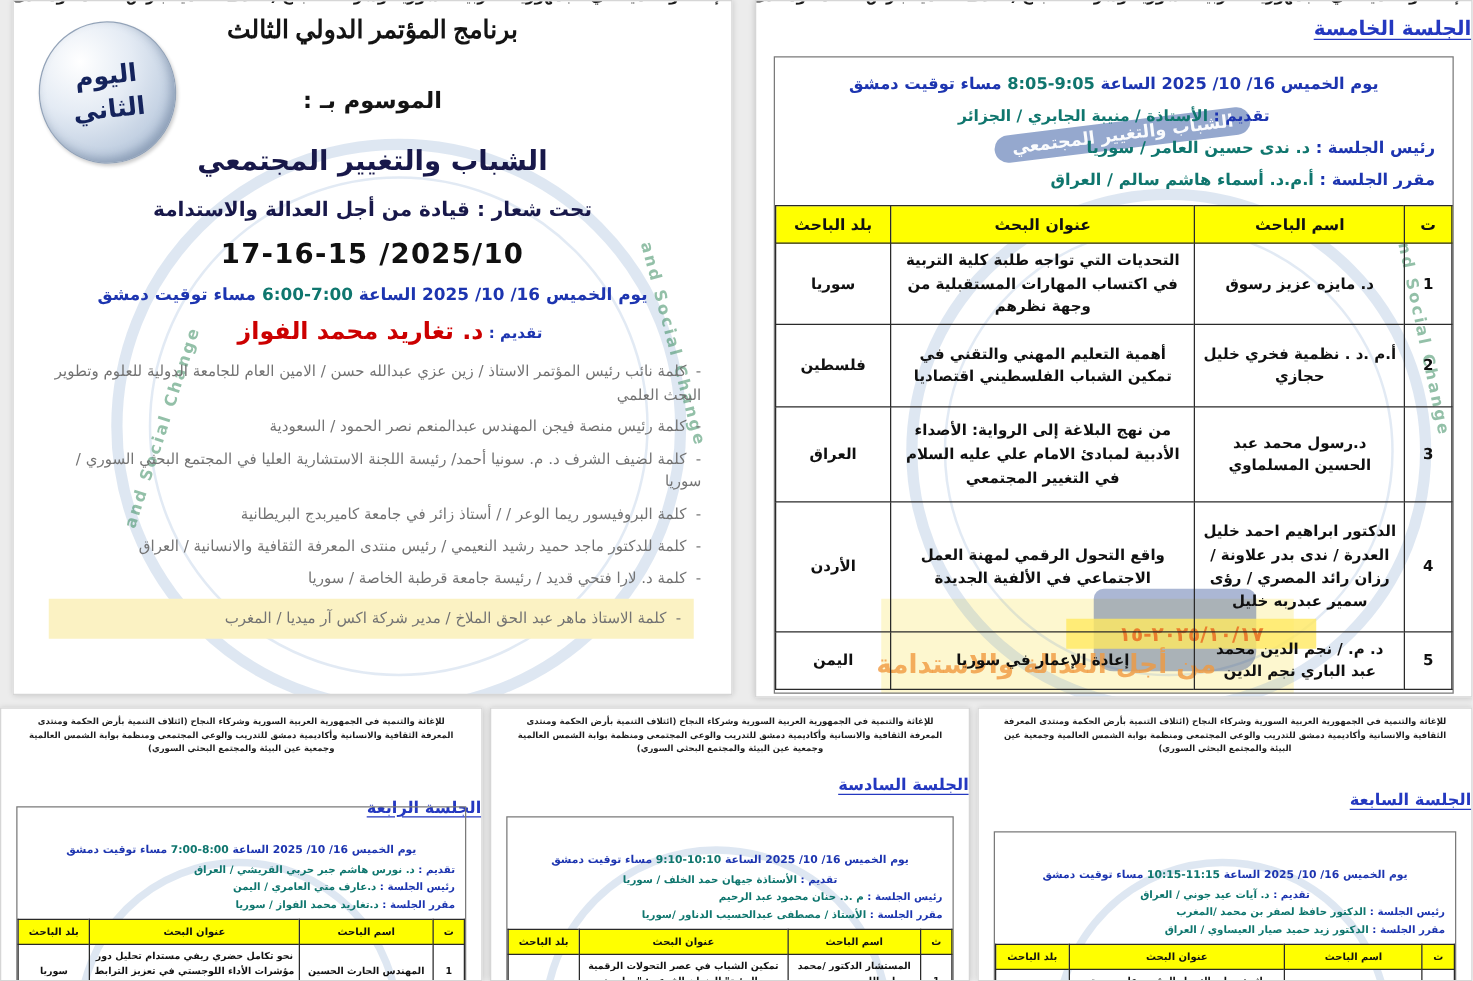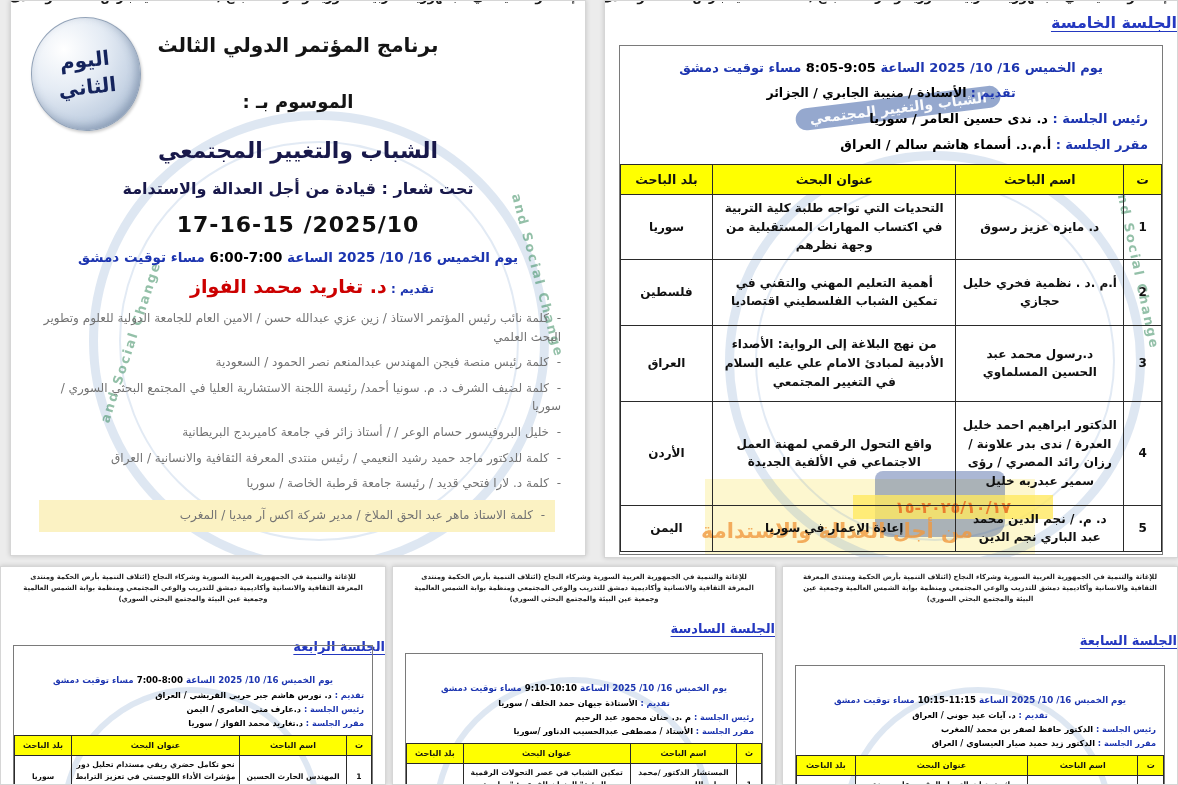--- a/index.html
+++ b/index.html
@@ -36,29 +36,29 @@
     border-radius:50%;
     background:radial-gradient(circle at 32% 26%, #ffffff 0%, #e4ebf4 38%, #9fb4cf 100%);
     border:1px solid #93a3b8;
     box-shadow:inset -3px -4px 8px rgba(90,110,140,.45), 1px 2px 3px rgba(0,0,0,.2);
     display:flex; flex-direction:column; align-items:center; justify-content:center;
     transform:rotate(-6deg);
     color:#14235c; font-weight:bold; font-size:20px; line-height:1.35; text-align:center;
     z-index:5;
   }
   .cover-inner { position:relative; width:100%; height:100%; z-index:2; text-align:center; }
-  .program-title { margin-top:32px; font-size:20px; font-weight:bold; color:#141414; }
+  .program-title { margin-top:10px; font-size:20px; font-weight:bold; color:#141414;font-family:Liberation Serif, serif; }
   .titled-label  { margin-top:34px; font-size:18px; font-weight:bold; color:#141414; }
   .conference-title { margin-top:26px; font-size:22px; font-weight:bold; color:#18184a; }
   .slogan { margin-top:16px; font-size:16px; font-weight:bold; color:#18184a; }
   .cover-dates { margin-top:14px; font-size:22px; font-weight:bold; color:#101010; letter-spacing:1px; }
   .date-line { font-weight:bold; }
   .cover .date-line { margin-top:12px; font-size:13.5px; }
   .lbl-blue { color:#1d35b0; }
-  .t-red { color:#000000; }
+  .t-red { color:#0f766e; }
   .presenter-line { margin-top:10px; }
   .presenter-line .p-label { font-size:12px; font-weight:bold; color:#1d35b0; vertical-align:middle; }
   .presenter-line .p-name  { font-size:19px; font-weight:bold; color:#cc0000; margin-left:28px; }
   .bullet-list { margin:12px 24px 0 26px; text-align:right; }
   .bullet { font-size:12px; font-weight:normal; color:#737373; line-height:1.55; margin-bottom:7px; }
   .bullet::before { content:"-  "; white-space:pre; }
   .bullet.highlight { background:#fbf2c3; padding:6px 10px 8px; margin-right:6px; margin-left:2px; }
 
   
   .wm-ring { position:absolute; border-radius:50%; border:9px solid rgba(125,158,205,.25); }
@@ -148,21 +148,21 @@
       <span class="lbl-blue">يوم الخميس 16/ 10/  2025 الساعة </span><span class="t-red">7:00-6:00</span><span class="lbl-blue"> مساء توقيت دمشق</span>
     </div>
     <div class="presenter-line">
       <span class="p-label">تقديم : </span>
       <span class="p-name">د. تغاريد محمد الفواز</span>
     </div>
     <div class="bullet-list">
       <div class="bullet">كلمة نائب رئيس المؤتمر الاستاذ / زين عزي عبدالله حسن / الامين العام للجامعة الدولية للعلوم وتطوير البحث العلمي</div>
       <div class="bullet">كلمة رئيس منصة فيجن المهندس عبدالمنعم نصر الحمود / السعودية</div>
       <div class="bullet">كلمة لضيف الشرف د. م. سونيا أحمد/ رئيسة اللجنة الاستشارية العليا في المجتمع البحثي السوري /سوريا</div>
-      <div class="bullet">خليل البروفيسور حسام الوعر /  / أستاذ زائر في جامعة كاميربدج البريطانية</div>
+      <div class="bullet">كلمة البروفيسور ريما الوعر /  / أستاذ زائر في جامعة كاميربدج البريطانية</div>
       <div class="bullet">كلمة للدكتور ماجد حميد رشيد النعيمي / رئيس منتدى المعرفة الثقافية والانسانية / العراق</div>
       <div class="bullet">كلمة د. لارا فتحي قديد  / رئيسة جامعة قرطبة الخاصة / سوريا</div>
       <div class="bullet highlight">كلمة الاستاذ ماهر عبد الحق الملاخ / مدير شركة اكس آر ميديا / المغرب</div>
     </div>
   </div>
 </div>
 
 <div class="page" id="session5-page">
   <div class="clipped-strip">
     <div>للإغاثة والتنمية في الجمهورية العربية السورية وشركاء النجاح (ائتلاف التنمية بأرض الحكمة ومنتدى المعرفة الثقافية والانسانية وأكاديمية دمشق للتدريب والوعي المجتمعي ومنظمة بوابة الشمس العالمية وجمعية عين البيئة والمجتمع البحثي السوري)</div>

